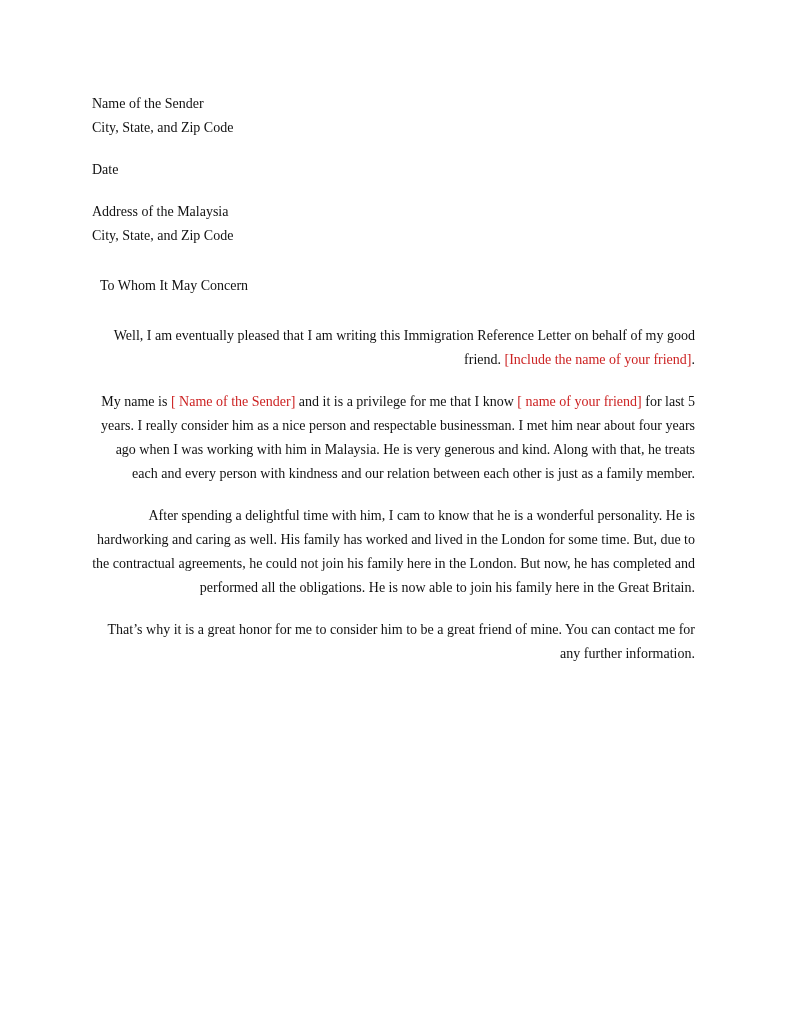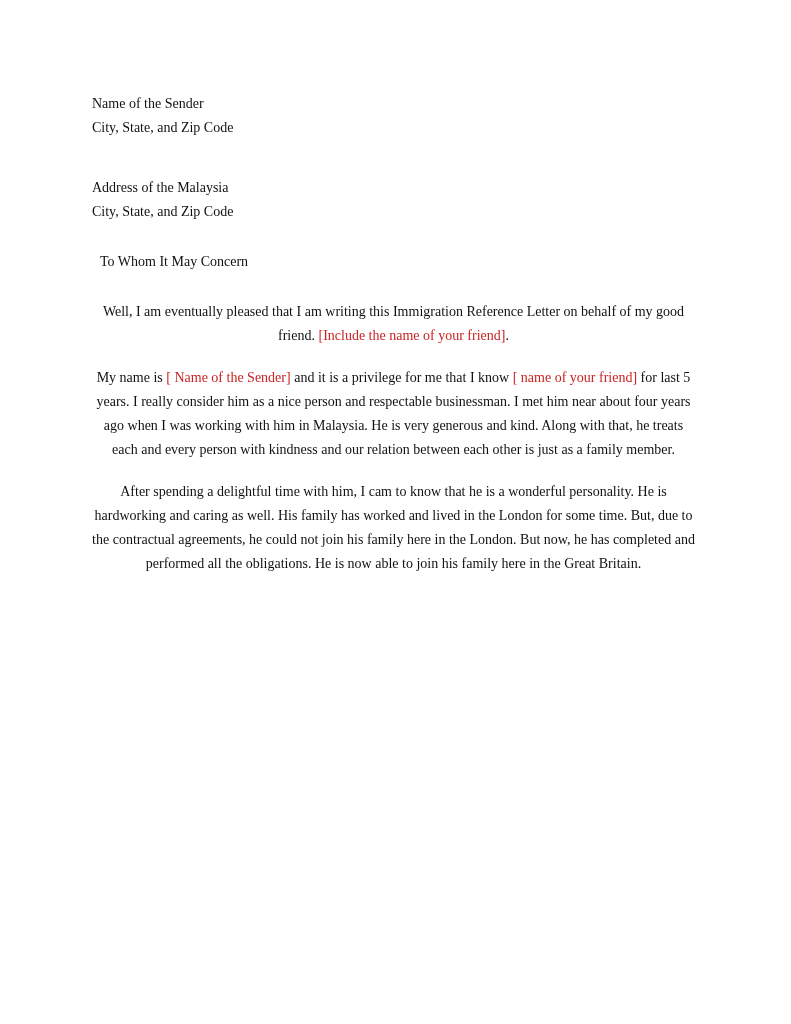--- a/index.html
+++ b/index.html
@@ -34,21 +34,21 @@
   }
   .block .line {
     display: block;
     white-space: pre-wrap;
   }
   .gap-sm {
     height: 18px;
   }
   .para {
     margin: 0;
-    text-align: center;
+    text-align: right;
     white-space: normal;
   }
   .para-gap {
     height: 18px;
   }
   .ph {
     color: #cc2222;
   }
   .salutation {
     margin: 8px;
@@ -60,20 +60,23 @@
 <div class="page">
   <div class="letter">
 
     <div class="block">
       <span class="line">Name of the Sender</span>
       <span class="line">City, State, and Zip Code</span>
     </div>
 
     <div class="gap-sm"></div>
 
+    <div class="block">
+      <span class="line">Date</span>
+    </div>
 
     <div class="gap-sm"></div>
 
     <div class="block">
       <span class="line">Address of the Malaysia</span>
       <span class="line">City, State, and Zip Code</span>
     </div>
 
     <div class="gap-sm"></div>
 
@@ -86,15 +89,16 @@
     <div class="para-gap"></div>
 
     <p class="para"><span>My name is </span><span class="ph">[ Name of the Sender]</span><span> and it is a privilege for me that I know </span><span class="ph">[ name of your friend]</span><span> for last 5 years. I really consider him as a nice person and respectable businessman. I met him near about four years ago when I was working with him in Malaysia. He is very generous and kind. Along with that, he treats each and every person with kindness and our relation between each other is just as a family member.</span></p>
 
     <div class="para-gap"></div>
 
     <p class="para">After spending a delightful time with him, I cam to know that he is a wonderful personality. He is hardworking and caring as well. His family has worked and lived in the London for some time. But, due to the contractual agreements, he could not join his family here in the London. But now, he has completed and performed all the obligations. He is now able to join his family here in the Great Britain.</p>
 
     <div class="para-gap"></div>
 
+    <p class="para">That’s why it is a great honor for me to consider him to be a great friend of mine. You can contact me for any further information.</p>
 
   </div>
 </div>
 
 </body></html>

